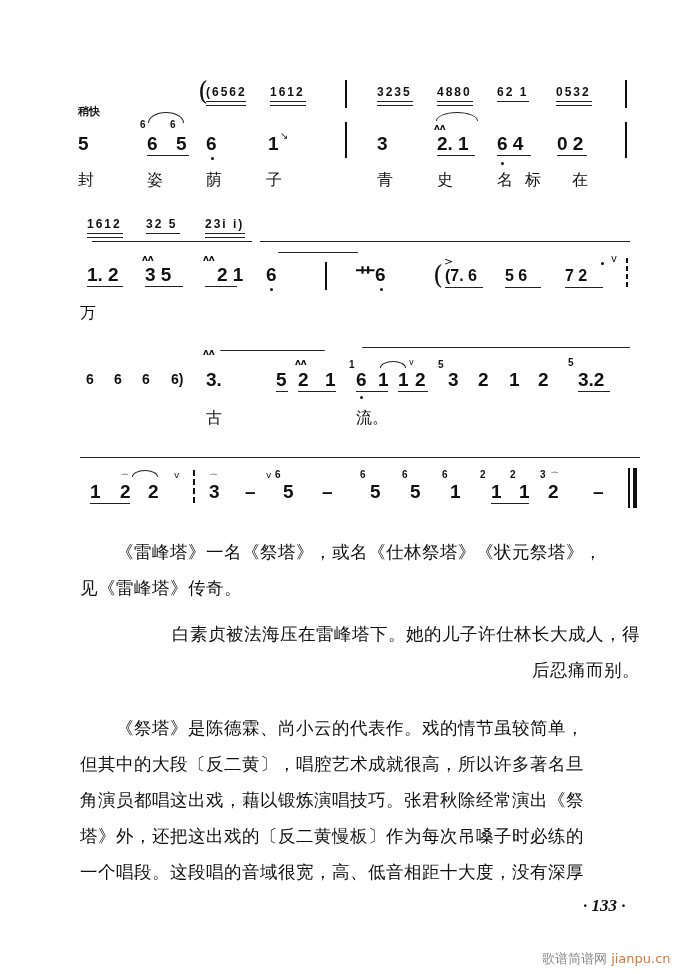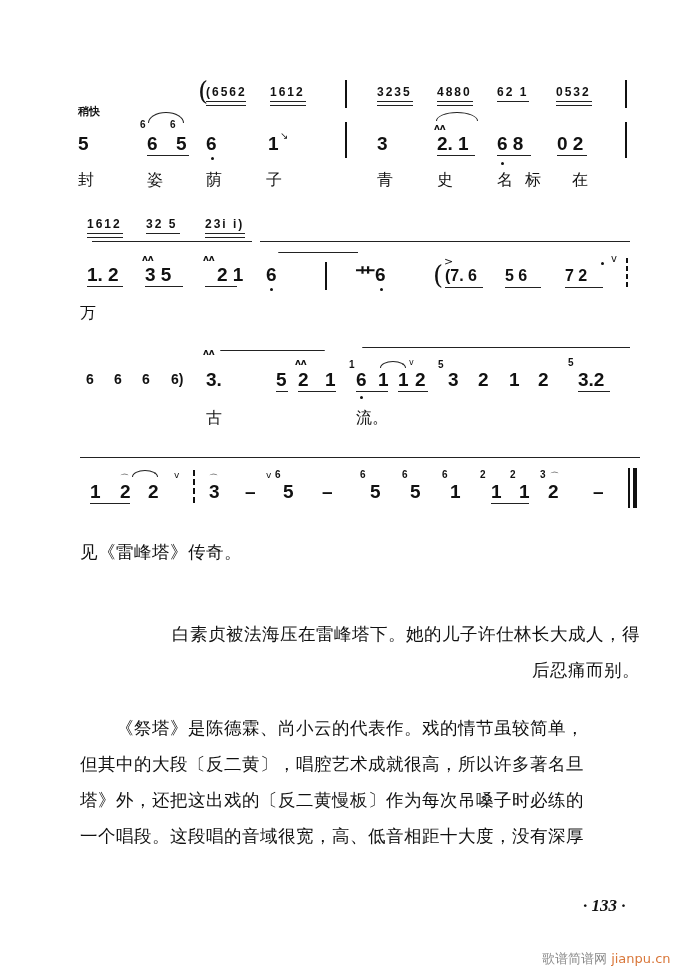--- a/index.html
+++ b/index.html
@@ -55,21 +55,21 @@
     <span class="abs num" style="left:206px;top:134px;">6</span>
     <div class="dot" style="left:211px;top:157px;"></div>
     <span class="abs num" style="left:268px;top:134px;">1</span>
     <span class="abs" style="left:280px;top:130px;font-size:10px;">↘</span>
     <div class="bar" style="left:345px;top:122px;height:36px;"></div>
     <span class="abs num" style="left:377px;top:134px;">3</span>
     <div class="slur" style="left:436px;top:112px;width:40px;height:8px;"></div>
     <span class="abs" style="left:434px;top:122px;font-size:9px;font-weight:bold;">ʌʌ</span>
     <span class="abs num" style="left:437px;top:134px;">2. 1</span>
     <div class="ul" style="left:437px;top:155px;width:38px;"></div>
-    <span class="abs num" style="left:497px;top:134px;">6 8</span>
+    <span class="abs num" style="left:497px;top:134px;">6 4</span>
     <div class="ul" style="left:497px;top:155px;width:34px;"></div>
     <div class="dot" style="left:501px;top:162px;"></div>
     <span class="abs num" style="left:557px;top:134px;">0 2</span>
     <div class="ul" style="left:557px;top:155px;width:30px;"></div>
     <div class="bar" style="left:625px;top:122px;height:36px;"></div>
 
     <span class="abs lyric" style="left:78px;top:172px;">封</span>
     <span class="abs lyric" style="left:147px;top:172px;">姿</span>
     <span class="abs lyric" style="left:206px;top:172px;">荫</span>
     <span class="abs lyric" style="left:266px;top:172px;">子</span>
@@ -196,29 +196,31 @@
     <span class="abs" style="left:550px;top:470px;font-size:9px;">⌒</span>
     <span class="abs num" style="left:548px;top:482px;">2</span>
     <span class="abs num" style="left:593px;top:482px;">–</span>
     <div class="bar" style="left:628px;top:468px;height:40px;width:1.5px;"></div>
     <div class="bar" style="left:633px;top:468px;height:40px;width:4px;"></div>
   </div>
 </div>
 
 <div>
   <div class="para" style="top:534px;">
+    <div style="padding-left:36px;">《雷峰塔》一名《祭塔》，或名《仕林祭塔》《状元祭塔》，</div>
     <div>见《雷峰塔》传奇。</div>
   </div>
   <div class="para" style="top:616px;text-align:right;">
     <div style="padding-left:36px;">白素贞被法海压在雷峰塔下。她的儿子许仕林长大成人，得</div>
     <div>后忍痛而别。</div>
   </div>
   <div class="para" style="top:710px;">
     <div style="padding-left:36px;">《祭塔》是陈德霖、尚小云的代表作。戏的情节虽较简单，</div>
     <div>但其中的大段〔反二黄〕，唱腔艺术成就很高，所以许多著名旦</div>
+    <div>角演员都唱这出戏，藉以锻炼演唱技巧。张君秋除经常演出《祭</div>
     <div>塔》外，还把这出戏的〔反二黄慢板〕作为每次吊嗓子时必练的</div>
     <div>一个唱段。这段唱的音域很宽，高、低音相距十大度，没有深厚</div>
   </div>
 </div>
 
 <div class="abs pagenum" style="left:583px;top:896px;">
   <span>·</span>
   <span>133</span>
   <span>·</span>
 </div>

